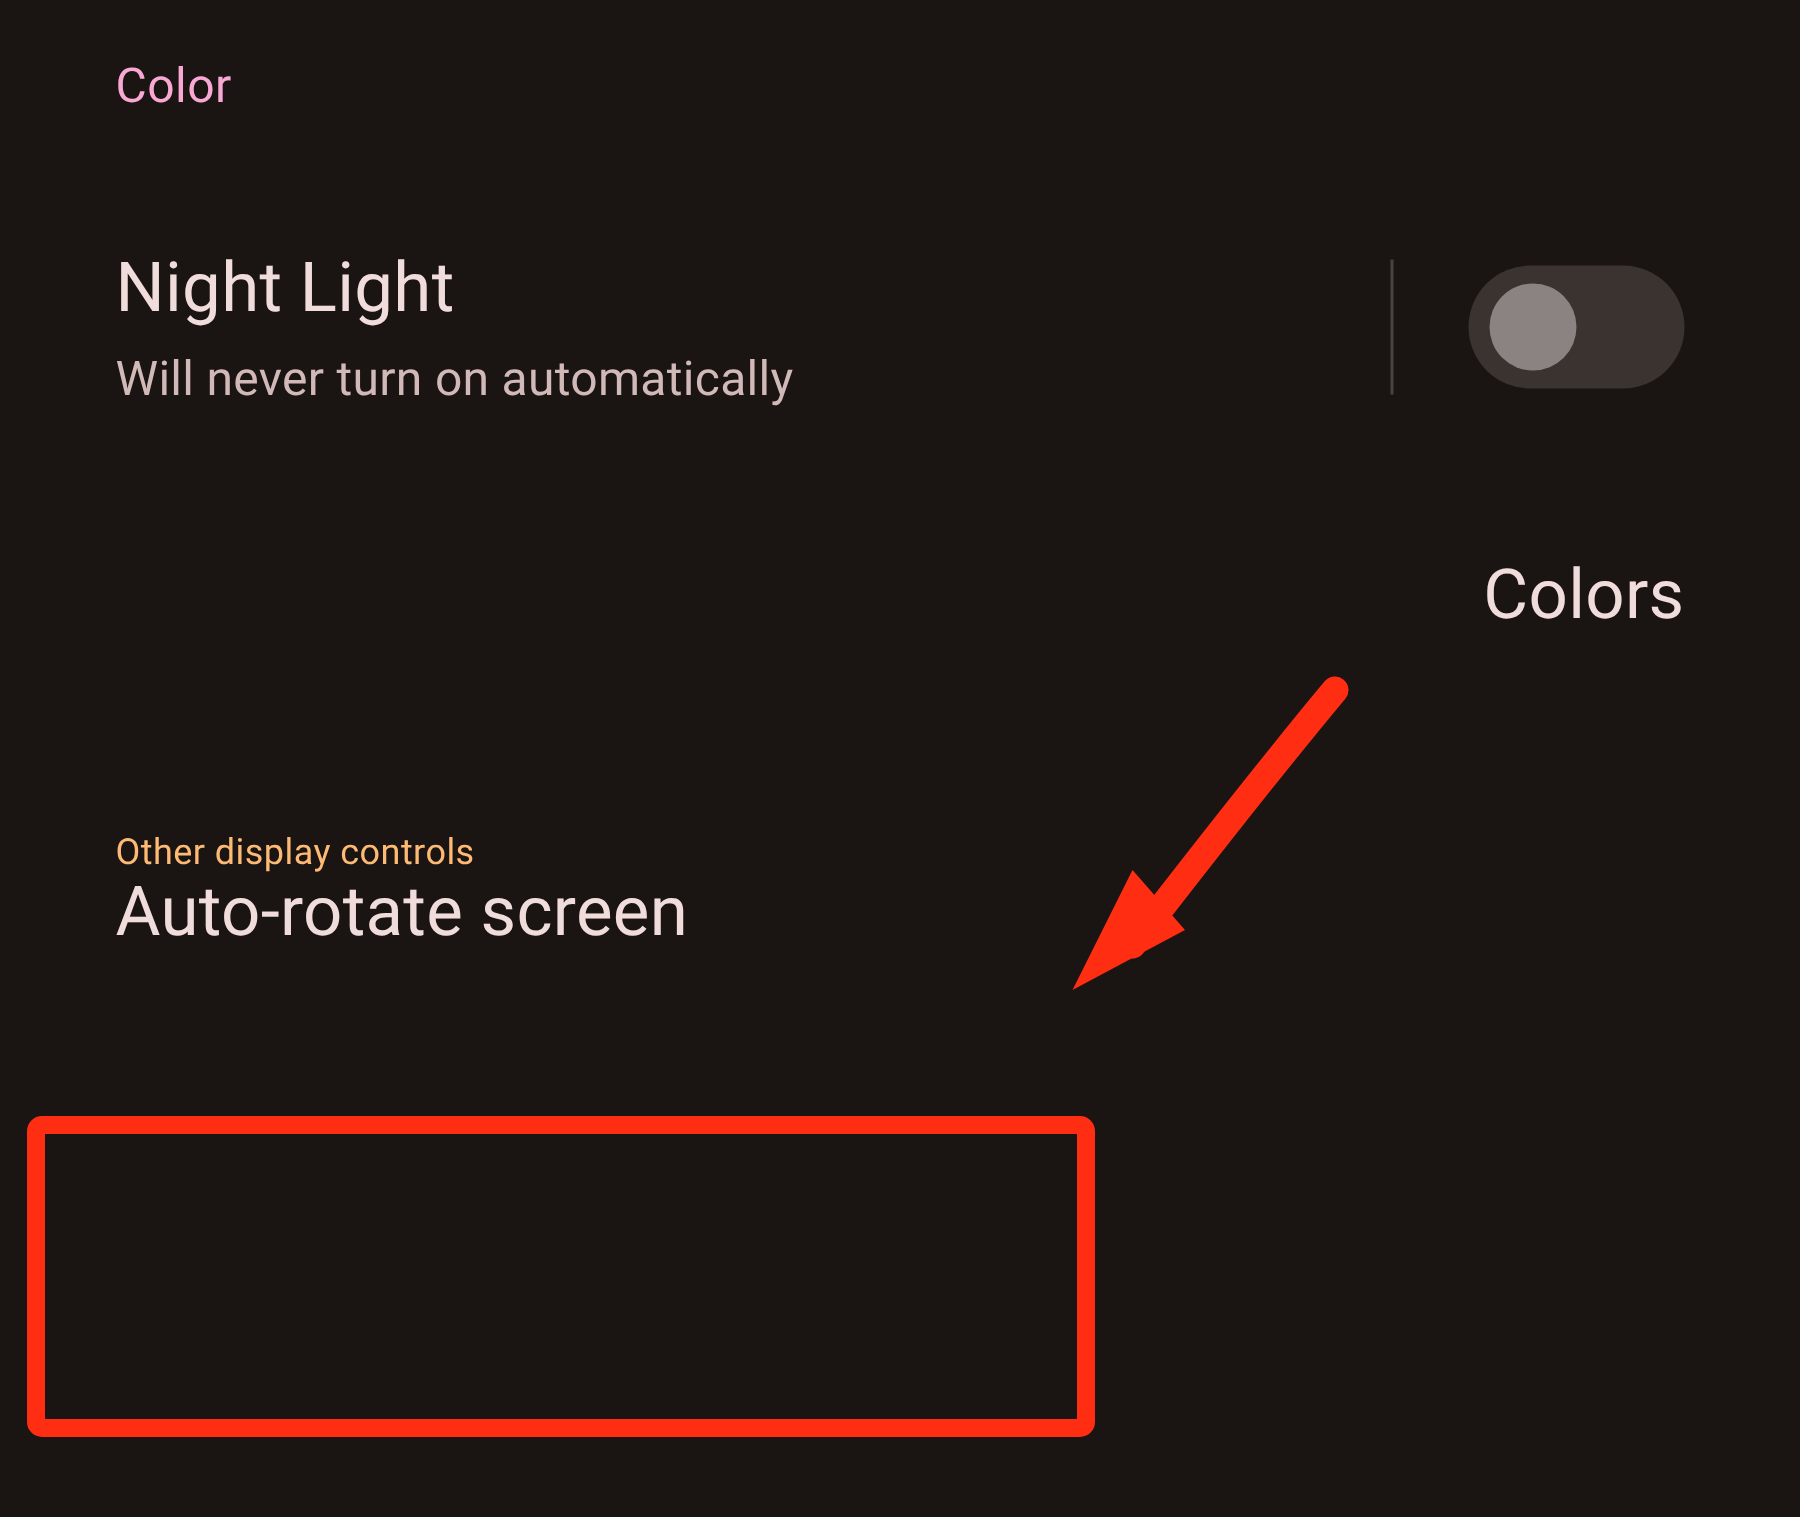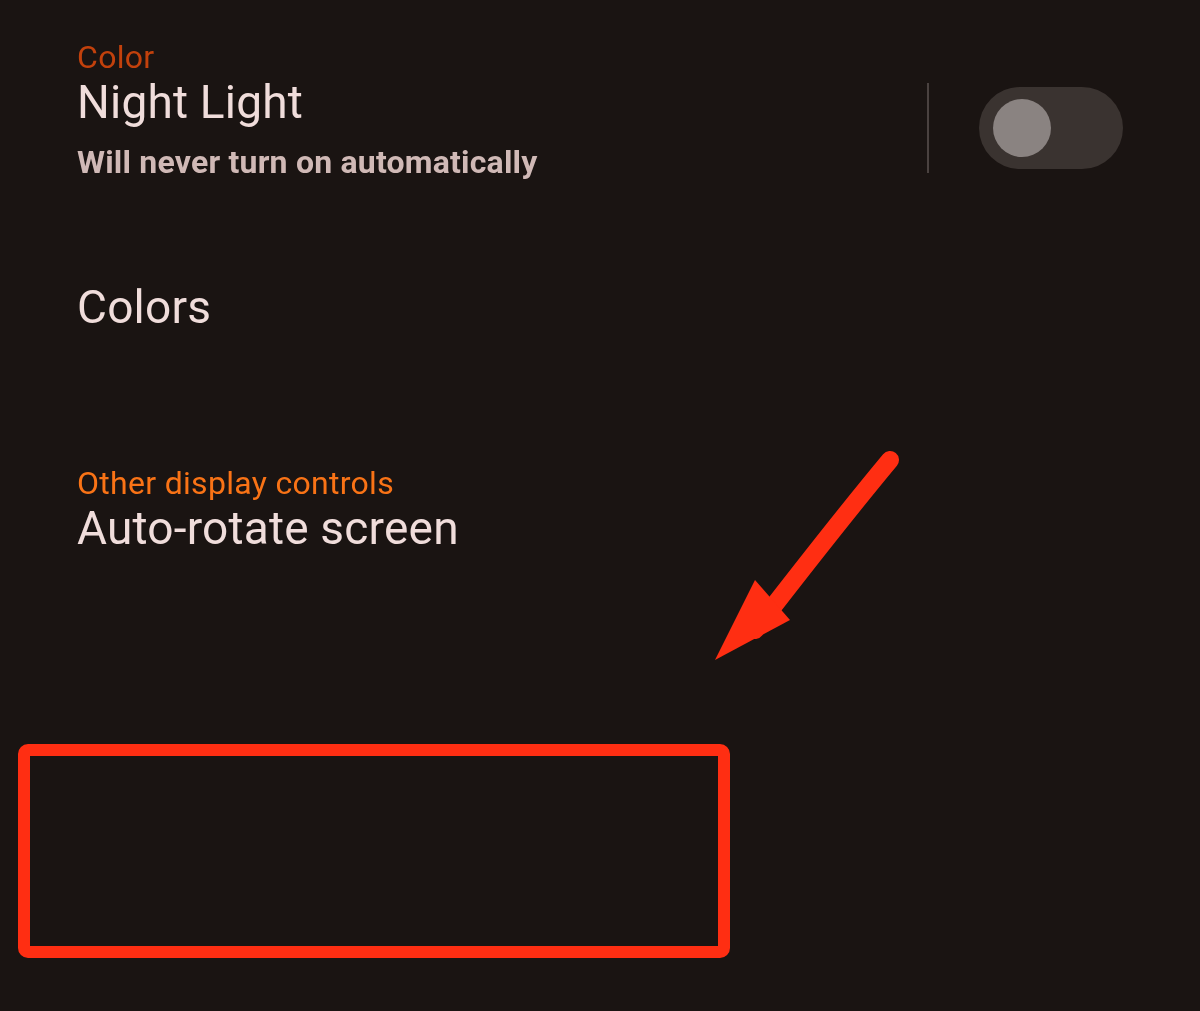--- a/index.html
+++ b/index.html
@@ -12,46 +12,47 @@
       height: 1011px;
       background: #1a1412;
       font-family: 'Roboto', 'Google Sans', -apple-system, BlinkMacSystemFont, sans-serif;
       overflow: hidden;
       position: relative;
     }
     .container {
       padding: 0;
     }
     .section-header {
-      color: #c2410c;
+      color: #f9a8d4;
       font-size: 32px;
       font-weight: 400;
       padding: 38px 0 0 77px;
       letter-spacing: 0.3px;
     }
     .setting-row {
       display: flex;
       align-items: center;
       justify-content: space-between;
       padding: 0 77px;
+      margin-top: 90px;
     }
     .setting-text {
       flex: 1;
     }
     .setting-title {
       color: #f0dddb;
       font-size: 46px;
       font-weight: 400;
       letter-spacing: 0.2px;
       line-height: 1.15;
     }
     .setting-subtitle {
       color: #d0b9b6;
       font-size: 32px;
-      font-weight: 700;
+      font-weight: 400;
       margin-top: 14px;
       letter-spacing: 0.2px;
     }
     .toggle-container {
       display: flex;
       align-items: center;
       gap: 50px;
     }
     .divider-vertical {
       width: 2px;
@@ -71,24 +72,25 @@
       height: 58px;
       background: #8a8381;
       border-radius: 50%;
       position: absolute;
       top: 12px;
       left: 14px;
     }
     .setting-row-simple {
       padding: 0 77px;
       margin-top: 100px;
+      text-align: right;
     }
     .section-header-2 {
-      color: #f97316;
-      font-size: 32px;
+      color: #fdba74;
+      font-size: 24px;
       font-weight: 400;
       padding: 0 0 0 77px;
       margin-top: 130px;
       letter-spacing: 0.3px;
     }
     .highlighted-box {
       position: absolute;
       left: 18px;
       top: 744px;
       width: 712px;

